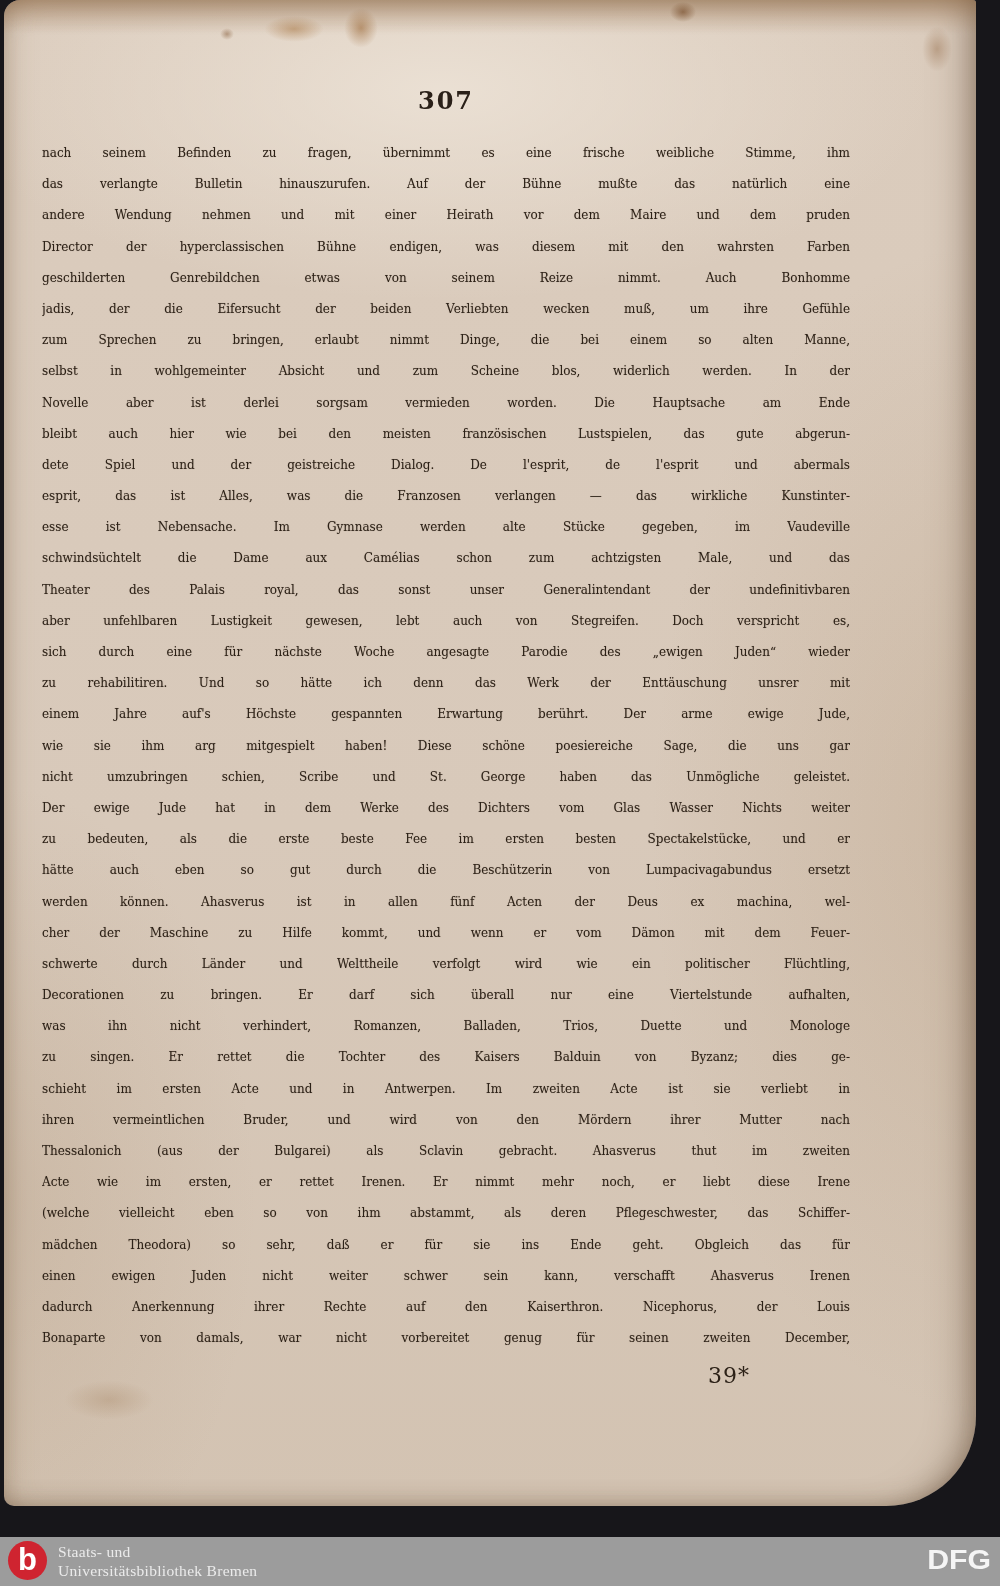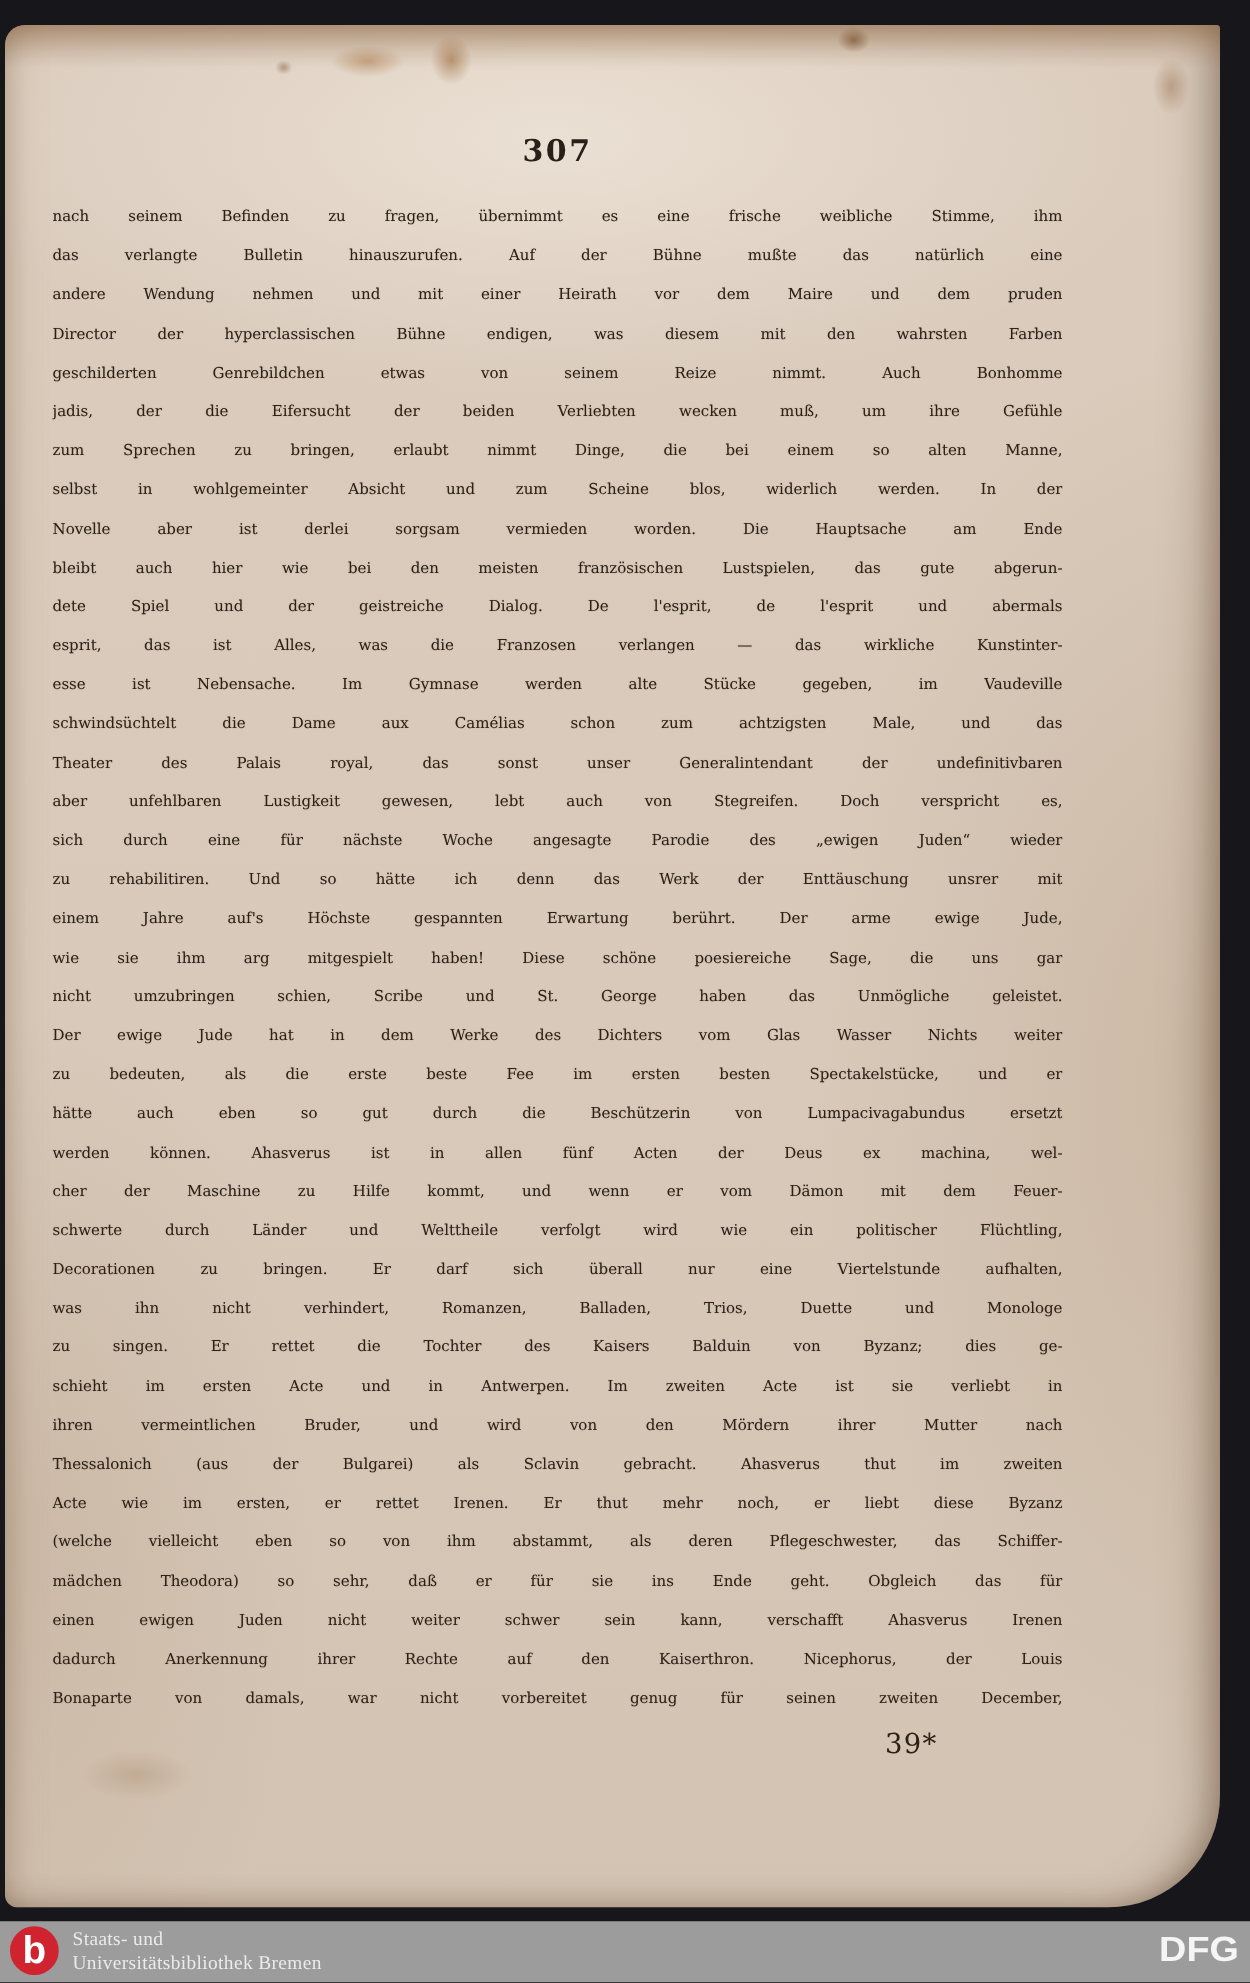--- a/index.html
+++ b/index.html
@@ -7,21 +7,21 @@
     width: 1000px; height: 1586px;
     background: #17161a;
     overflow: hidden;
     font-family: "DejaVu Serif", serif;
   }
   .stage { position: relative; width: 1000px; height: 1586px; }
 
   
   .paper {
     position: absolute;
-    left: 4px; top: 20px;
+    left: 4px; top: 0;
     width: 972px; height: 1506px;
     background:
       radial-gradient(ellipse 700px 300px at 45% 6%, rgba(236,226,214,0.9) 0%, rgba(236,226,214,0) 70%),
       radial-gradient(ellipse 500px 900px at 100% 55%, rgba(173,143,110,0.28) 0%, rgba(173,143,110,0) 65%),
       radial-gradient(ellipse 420px 700px at 0% 80%, rgba(168,140,110,0.22) 0%, rgba(168,140,110,0) 60%),
       linear-gradient(180deg, #dbccbd 0%, #d8c9ba 55%, #d3c3b2 100%);
     border-radius: 16px 3px 90px 10px;
     box-shadow:
       inset 0 18px 30px -16px rgba(105,78,52,0.45),
       inset -26px 0 38px -20px rgba(90,66,45,0.55),
@@ -158,21 +158,21 @@
       <div class="line">hätte auch eben so gut durch die Beschützerin von Lumpacivagabundus ersetzt</div>
       <div class="line">werden können.  Ahasverus ist in allen fünf Acten der Deus ex machina, wel-</div>
       <div class="line">cher der Maschine zu Hilfe kommt, und wenn er vom Dämon mit dem Feuer-</div>
       <div class="line">schwerte durch Länder und Welttheile verfolgt wird wie ein politischer Flüchtling,</div>
       <div class="line">Decorationen zu bringen.  Er darf sich überall nur eine Viertelstunde aufhalten,</div>
       <div class="line">was ihn nicht verhindert, Romanzen, Balladen, Trios, Duette und Monologe</div>
       <div class="line">zu singen.  Er rettet die Tochter des Kaisers Balduin von Byzanz; dies ge-</div>
       <div class="line">schieht im ersten Acte und in Antwerpen.  Im zweiten Acte ist sie verliebt in</div>
       <div class="line">ihren vermeintlichen Bruder, und wird von den Mördern ihrer Mutter nach</div>
       <div class="line">Thessalonich (aus der Bulgarei) als Sclavin gebracht. Ahasverus thut im zweiten</div>
-      <div class="line">Acte wie im ersten, er rettet Irenen.  Er thut mehr noch, er liebt diese Byzanz</div>
+      <div class="line">Acte wie im ersten, er rettet Irenen.  Er nimmt mehr noch, er liebt diese Irene</div>
       <div class="line">(welche vielleicht eben so von ihm abstammt, als deren Pflegeschwester, das Schiffer-</div>
       <div class="line">mädchen Theodora) so sehr, daß er für sie ins Ende geht.  Obgleich das für</div>
       <div class="line">einen ewigen Juden nicht weiter schwer sein kann, verschafft Ahasverus Irenen</div>
       <div class="line">dadurch Anerkennung ihrer Rechte auf den Kaiserthron.  Nicephorus, der Louis</div>
       <div class="line">Bonaparte von damals, war nicht vorbereitet genug für seinen zweiten December,</div>
       <div class="sig-line">39*</div>
     </div>
   </div>
 
   <div class="footer-bar">

